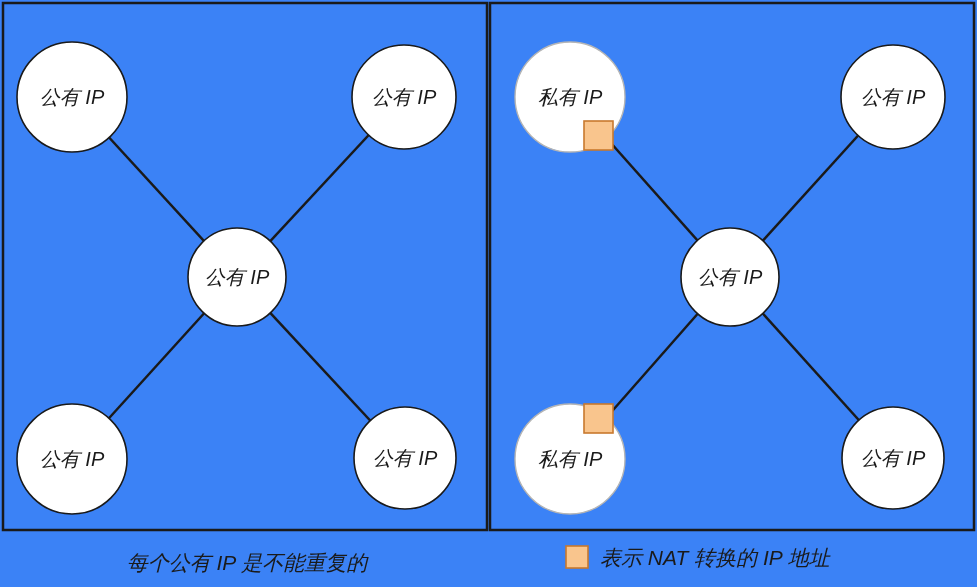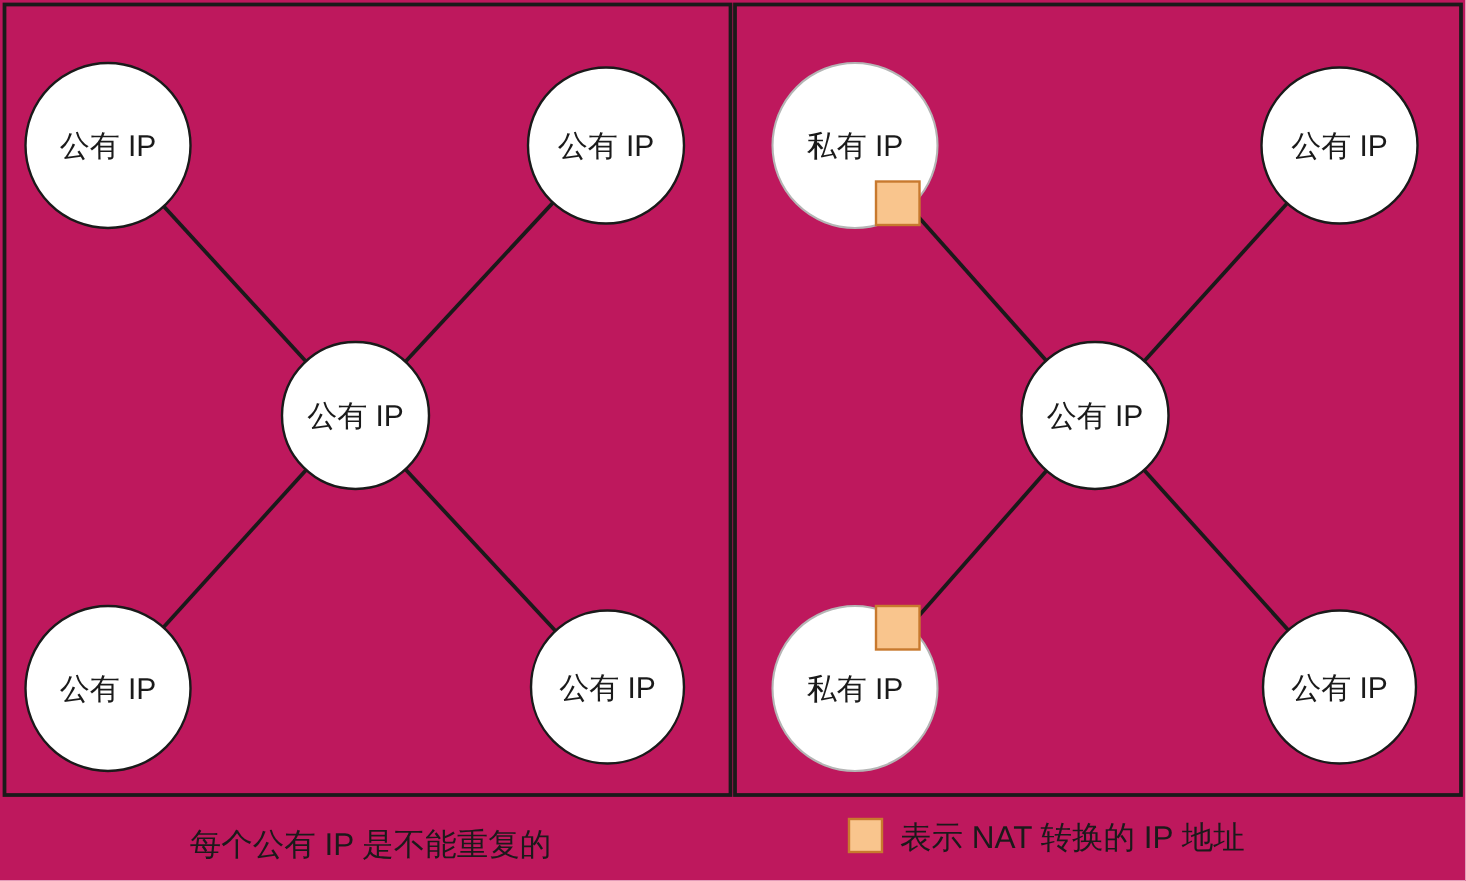--- a/index.html
+++ b/index.html
@@ -5,22 +5,23 @@
   html, body {
     margin: 0;
     padding: 0;
     background: #ffffff;
     font-family: "Liberation Sans", sans-serif;
   }
   .stage {
     position: relative;
     width: 977px;
     height: 587px;
-    background: #be185d;
+    background: #3b82f6;
     overflow: hidden;
+    font-style: italic;
   }
   svg text {
     font-family: "Liberation Sans", sans-serif;
     fill: #1a1a1a;
   }
   .panel-border {
     fill: none;
     stroke: #1a1a1a;
     stroke-width: 2.5;
   }

